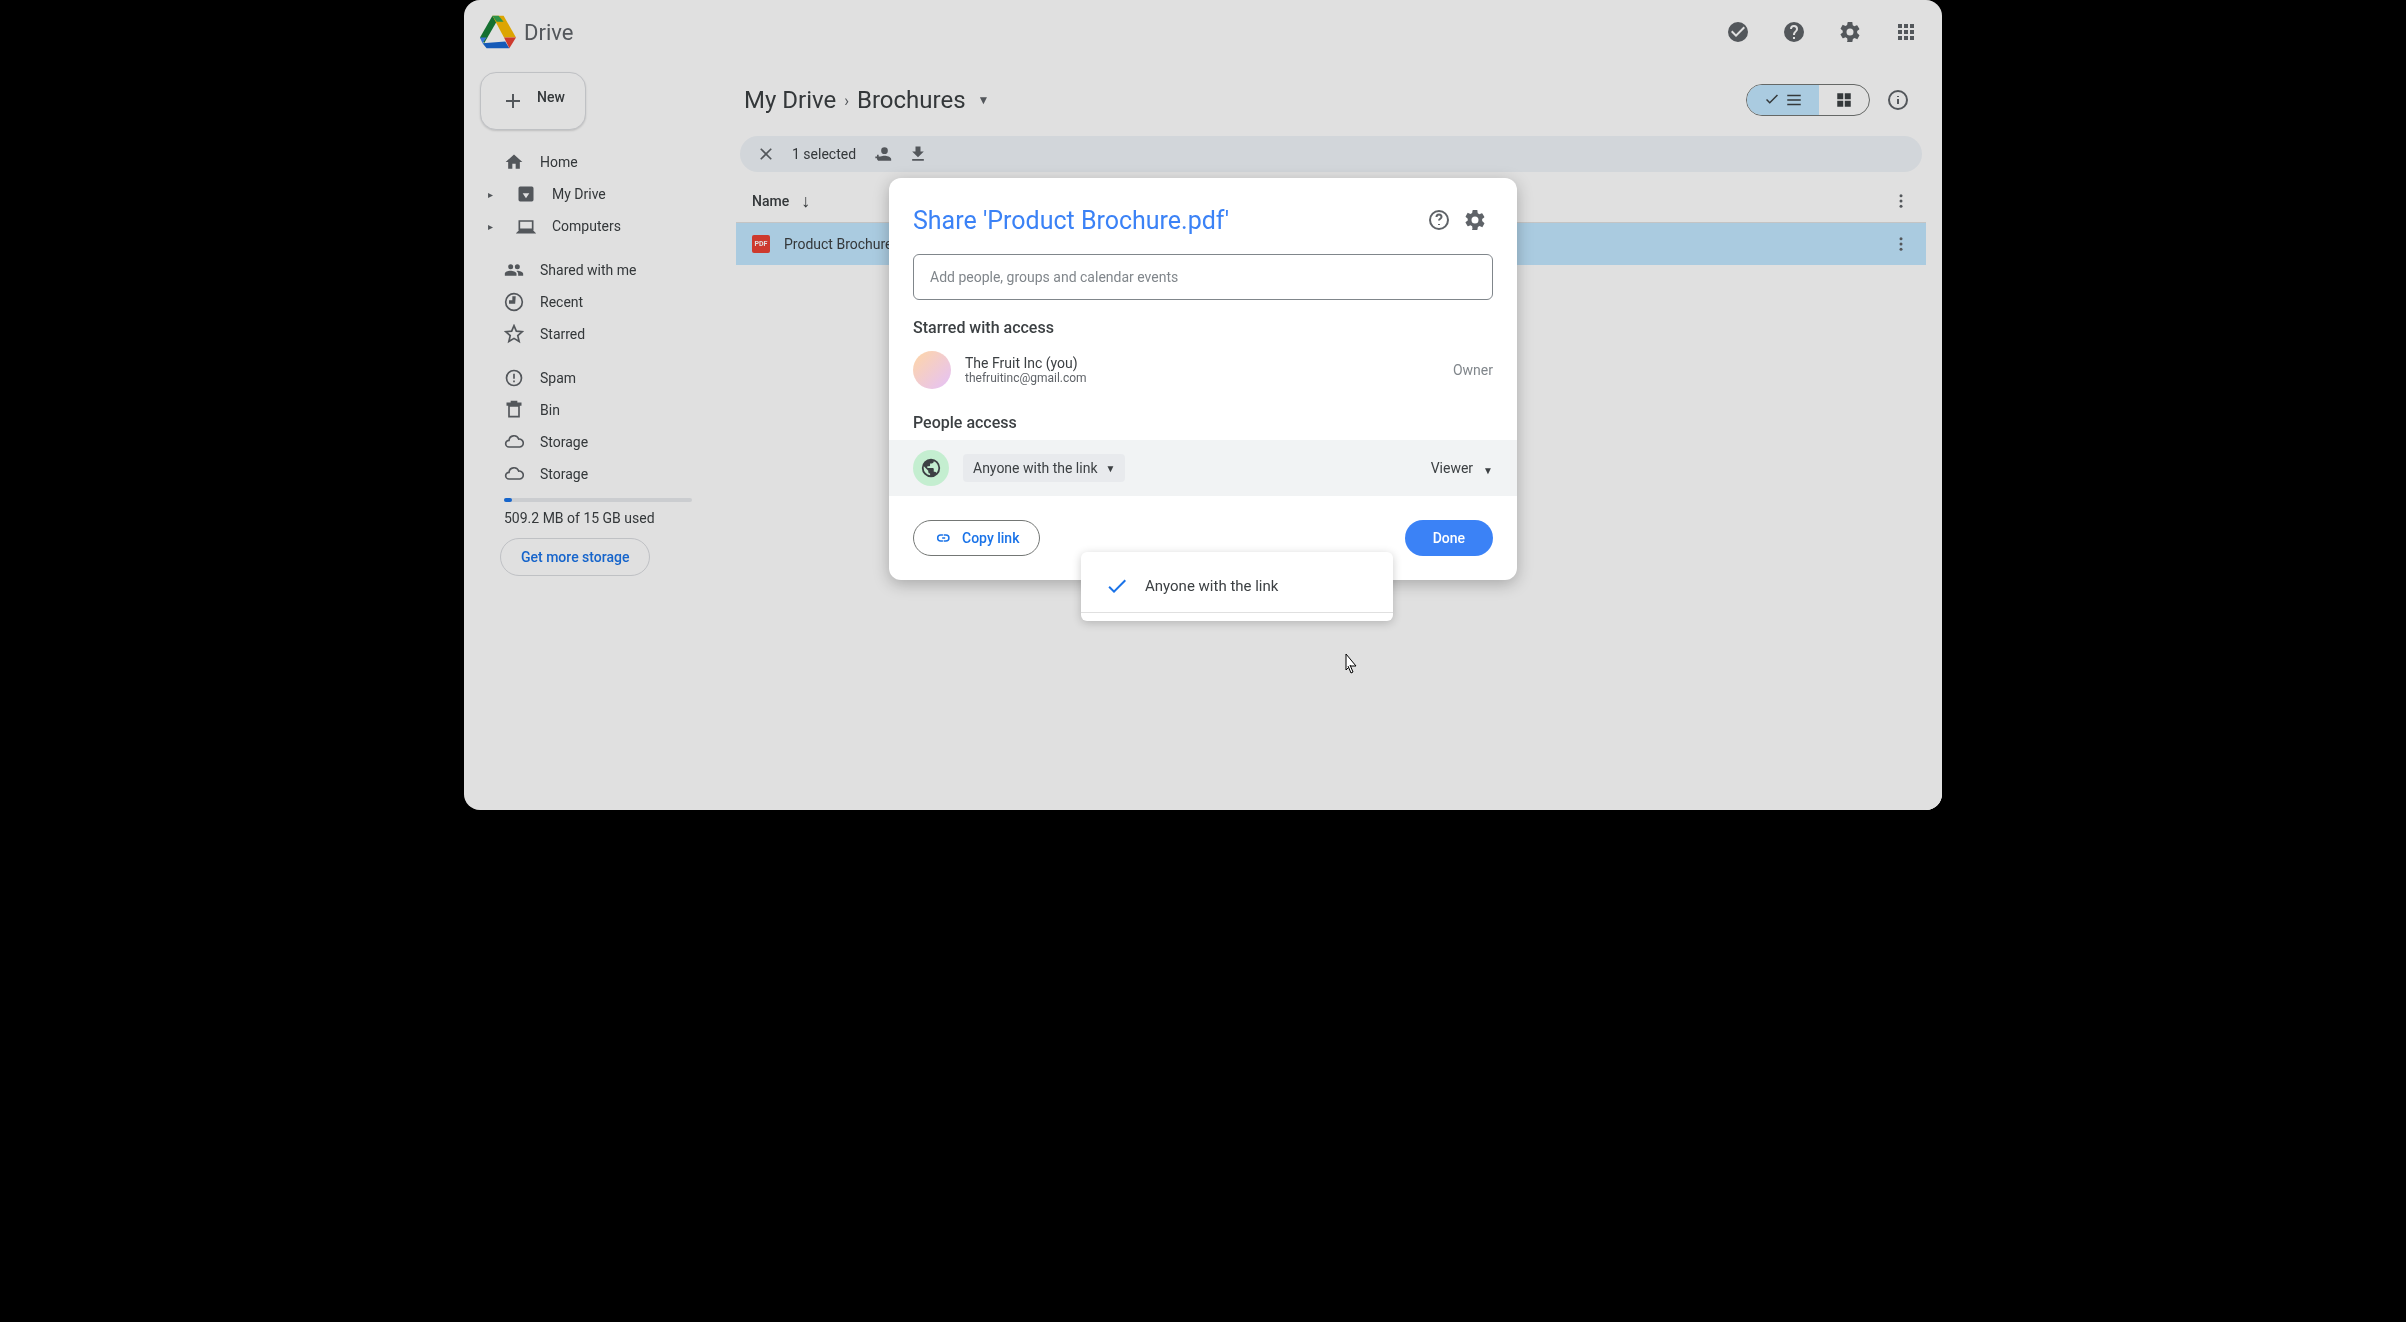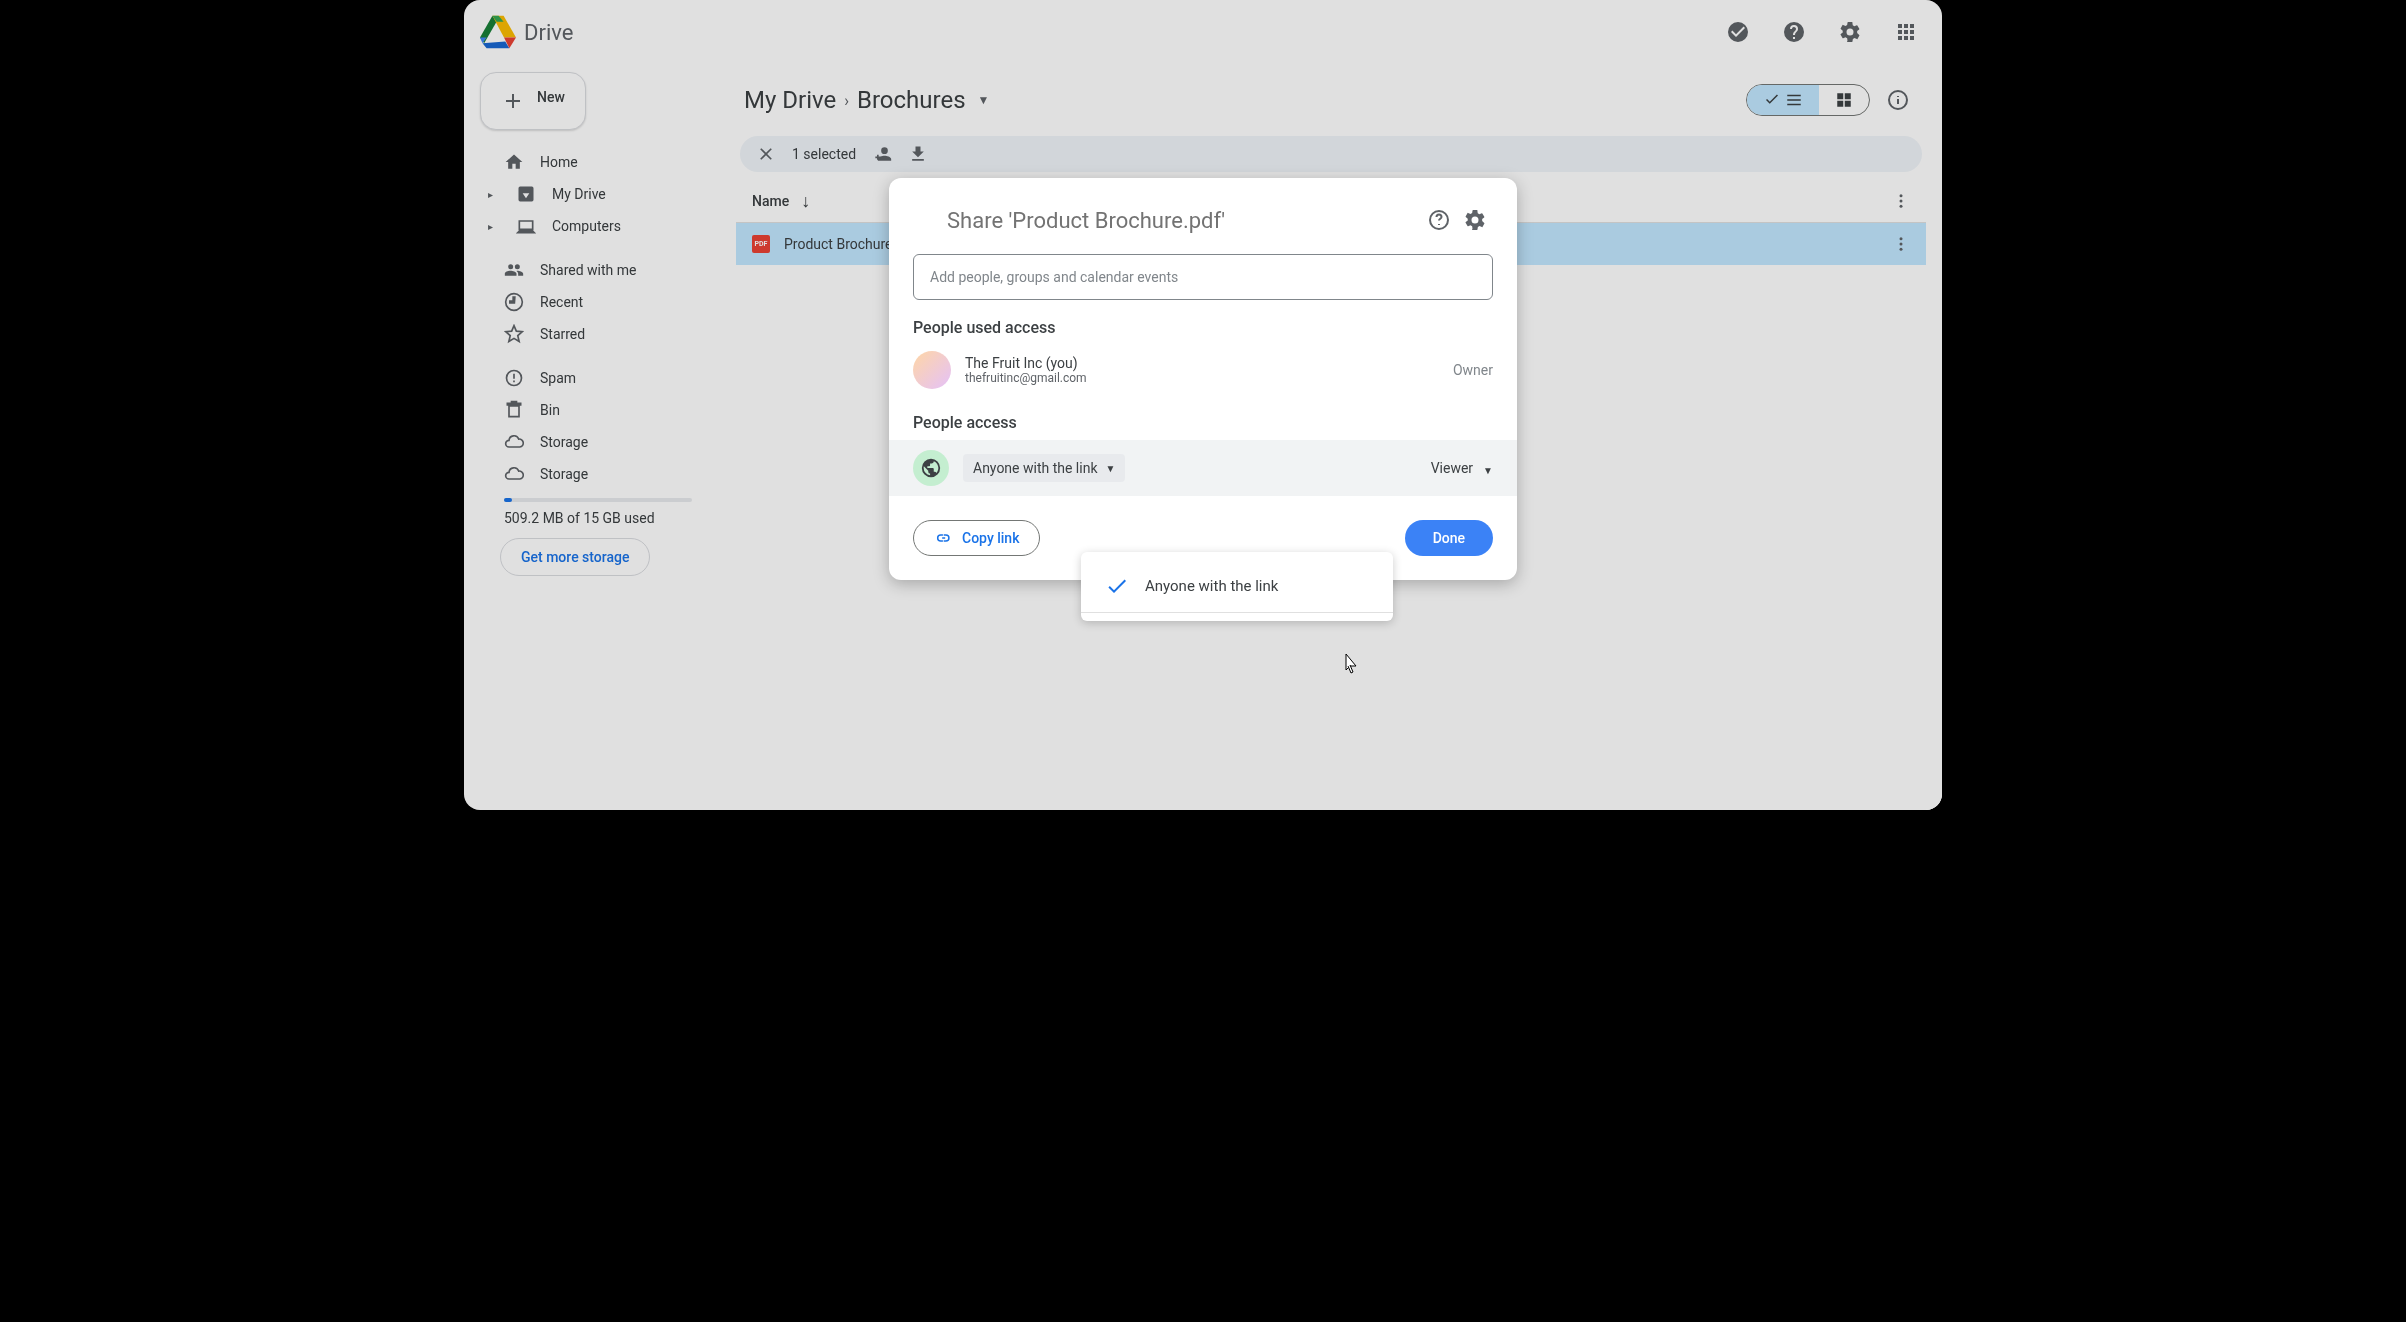--- a/index.html
+++ b/index.html
@@ -54,21 +54,21 @@
     .more-col { margin-left: auto; }
 
     .file-row { display: flex; align-items: center; padding: 12px 16px; gap: 14px; font-size: 14px; color: #3c4043; }
     .file-row.selected { background: #c2e7ff; }
     .pdf-icon { width: 18px; height: 18px; background: #ea4335; color: #fff; font-size: 7px; font-weight: bold; display: flex; align-items: center; justify-content: center; border-radius: 2px; }
     .row-menu { margin-left: auto; }
 
     
     .dialog { position: absolute; left: 50%; top: 178px; transform: translateX(-50%); width: 628px; background: #fff; border-radius: 12px; box-shadow: 0 4px 16px rgba(0,0,0,0.25); z-index: 100; padding: 24px 0 24px 0; }
     .dialog-header { display: flex; align-items: center; padding: 0 24px 16px 24px; }
-    .dialog-title { font-size: 22px; color: #737373; flex: 1; margin-left: 34px; }
+    .dialog-title { font-size: 25px; color: #3b82f6; flex: 1; }
     .dialog-header .icon-btn { width: 36px; height: 36px; }
     .add-people { margin: 0 24px; border: 1px solid #80868b; border-radius: 6px; padding: 14px 16px; font-size: 14px; color: #80868b; }
     .section-title { padding: 18px 24px 8px 24px; font-size: 16px; font-weight: 500; color: #3c4043; }
     .person-row { display: flex; align-items: center; padding: 6px 24px; gap: 14px; }
     .avatar { width: 38px; height: 38px; border-radius: 50%; background: linear-gradient(135deg, #ffd6a5, #e4c1f9); }
     .person-name { font-size: 14px; color: #3c4043; }
     .person-email { font-size: 12px; color: #5f6368; }
     .role { margin-left: auto; font-size: 14px; color: #80868b; }
 
     .access-row { display: flex; align-items: center; padding: 10px 24px; gap: 14px; background: #f1f3f4; }
@@ -294,21 +294,21 @@
             <path d="M9.5 9a2.5 2.5 0 0 1 5 0c0 1.5-2.5 2-2.5 3.5M12 16v1" stroke="#5f6368" stroke-width="2" fill="none"></path>
           </svg>
         </div>
       <div class="icon-btn">
           <svg viewBox="0 0 24 24">
             <path d="M19.14 12.94a7.07 7.07 0 0 0 .05-.94 7.07 7.07 0 0 0-.05-.94l2.03-1.58a.5.5 0 0 0 .12-.64l-1.92-3.32a.5.5 0 0 0-.61-.22l-2.39 1a7 7 0 0 0-1.62-.94l-.36-2.54A.5.5 0 0 0 14 2h-4a.5.5 0 0 0-.49.42l-.36 2.54a7 7 0 0 0-1.62.94l-2.39-1a.5.5 0 0 0-.61.22L2.61 8.44a.5.5 0 0 0 .12.64l2.03 1.58a7.07 7.07 0 0 0-.05.94 7.07 7.07 0 0 0 .05.94l-2.03 1.58a.5.5 0 0 0-.12.64l1.92 3.32a.5.5 0 0 0 .61.22l2.39-1a7 7 0 0 0 1.62.94l.36 2.54A.5.5 0 0 0 10 22h4a.5.5 0 0 0 .49-.42l.36-2.54a7 7 0 0 0 1.62-.94l2.39 1a.5.5 0 0 0 .61-.22l1.92-3.32a.5.5 0 0 0-.12-.64zM12 15.5A3.5 3.5 0 1 1 15.5 12 3.5 3.5 0 0 1 12 15.5z" fill="#5f6368"></path>
           </svg>
         </div>
     </div>
     <div class="add-people">Add people, groups and calendar events</div>
-    <div class="section-title">People used access</div>
+    <div class="section-title">Starred with access</div>
     <div class="person-row">
       <div class="avatar"></div>
       <div>
         <div class="person-name">The Fruit Inc (you)</div>
         <div class="person-email">thefruitinc@gmail.com</div>
       </div>
       <div class="role">Owner</div>
     </div>
     <div class="section-title">People access</div>
     <div class="access-row">

